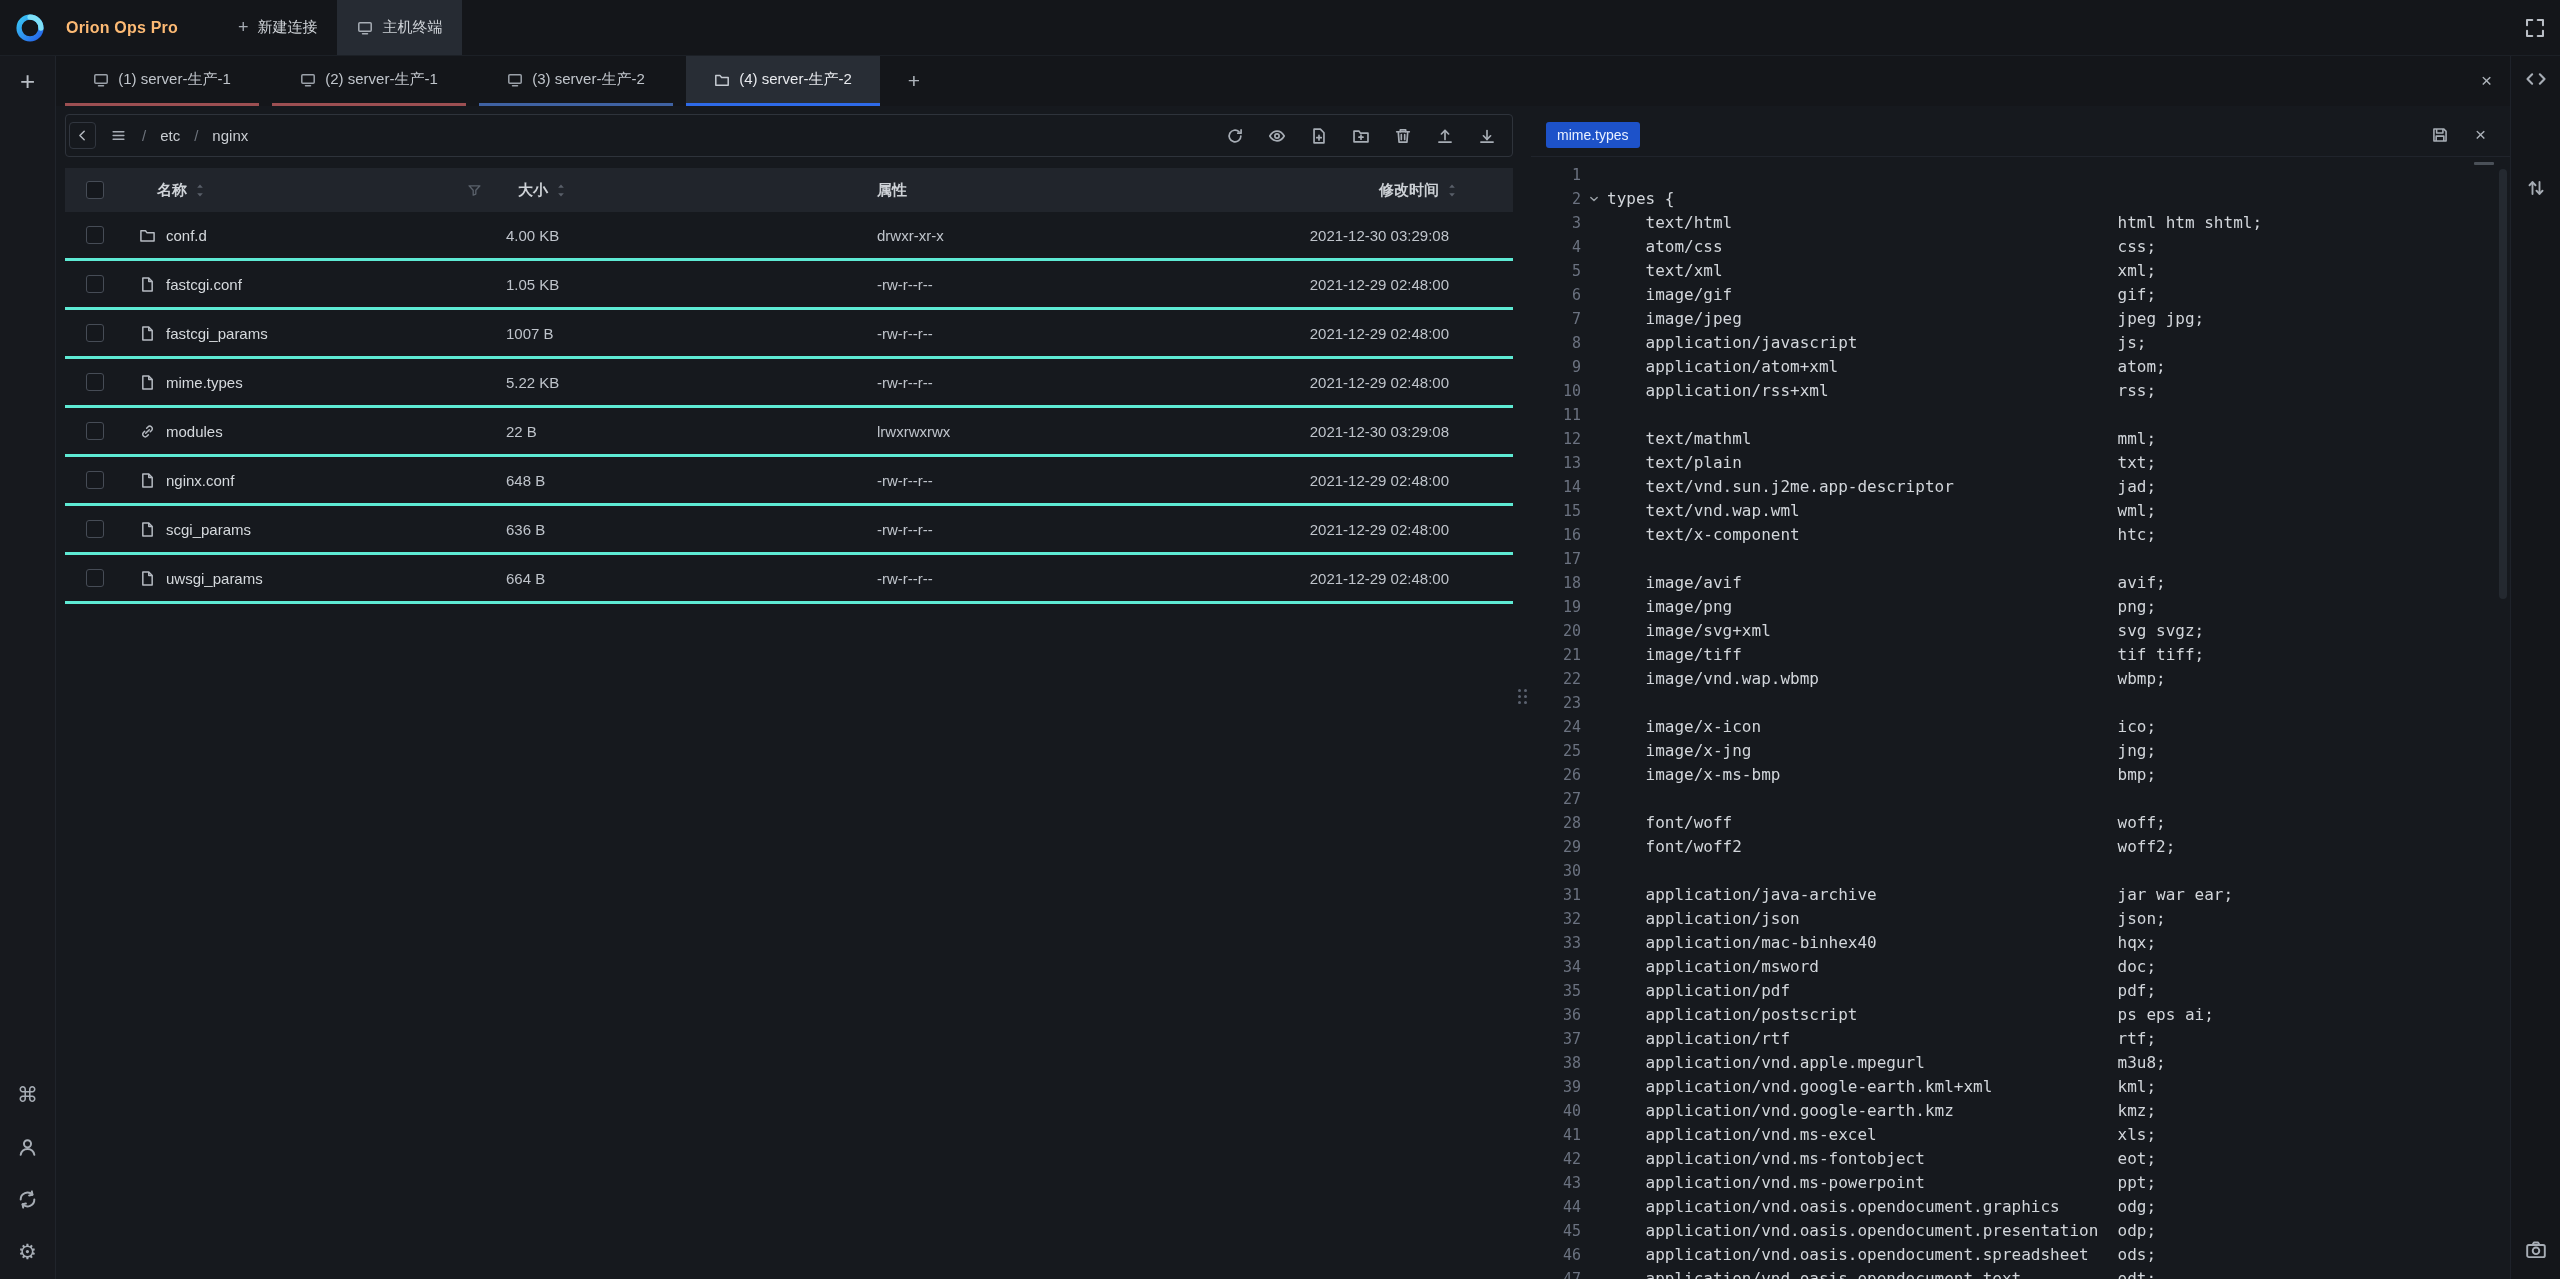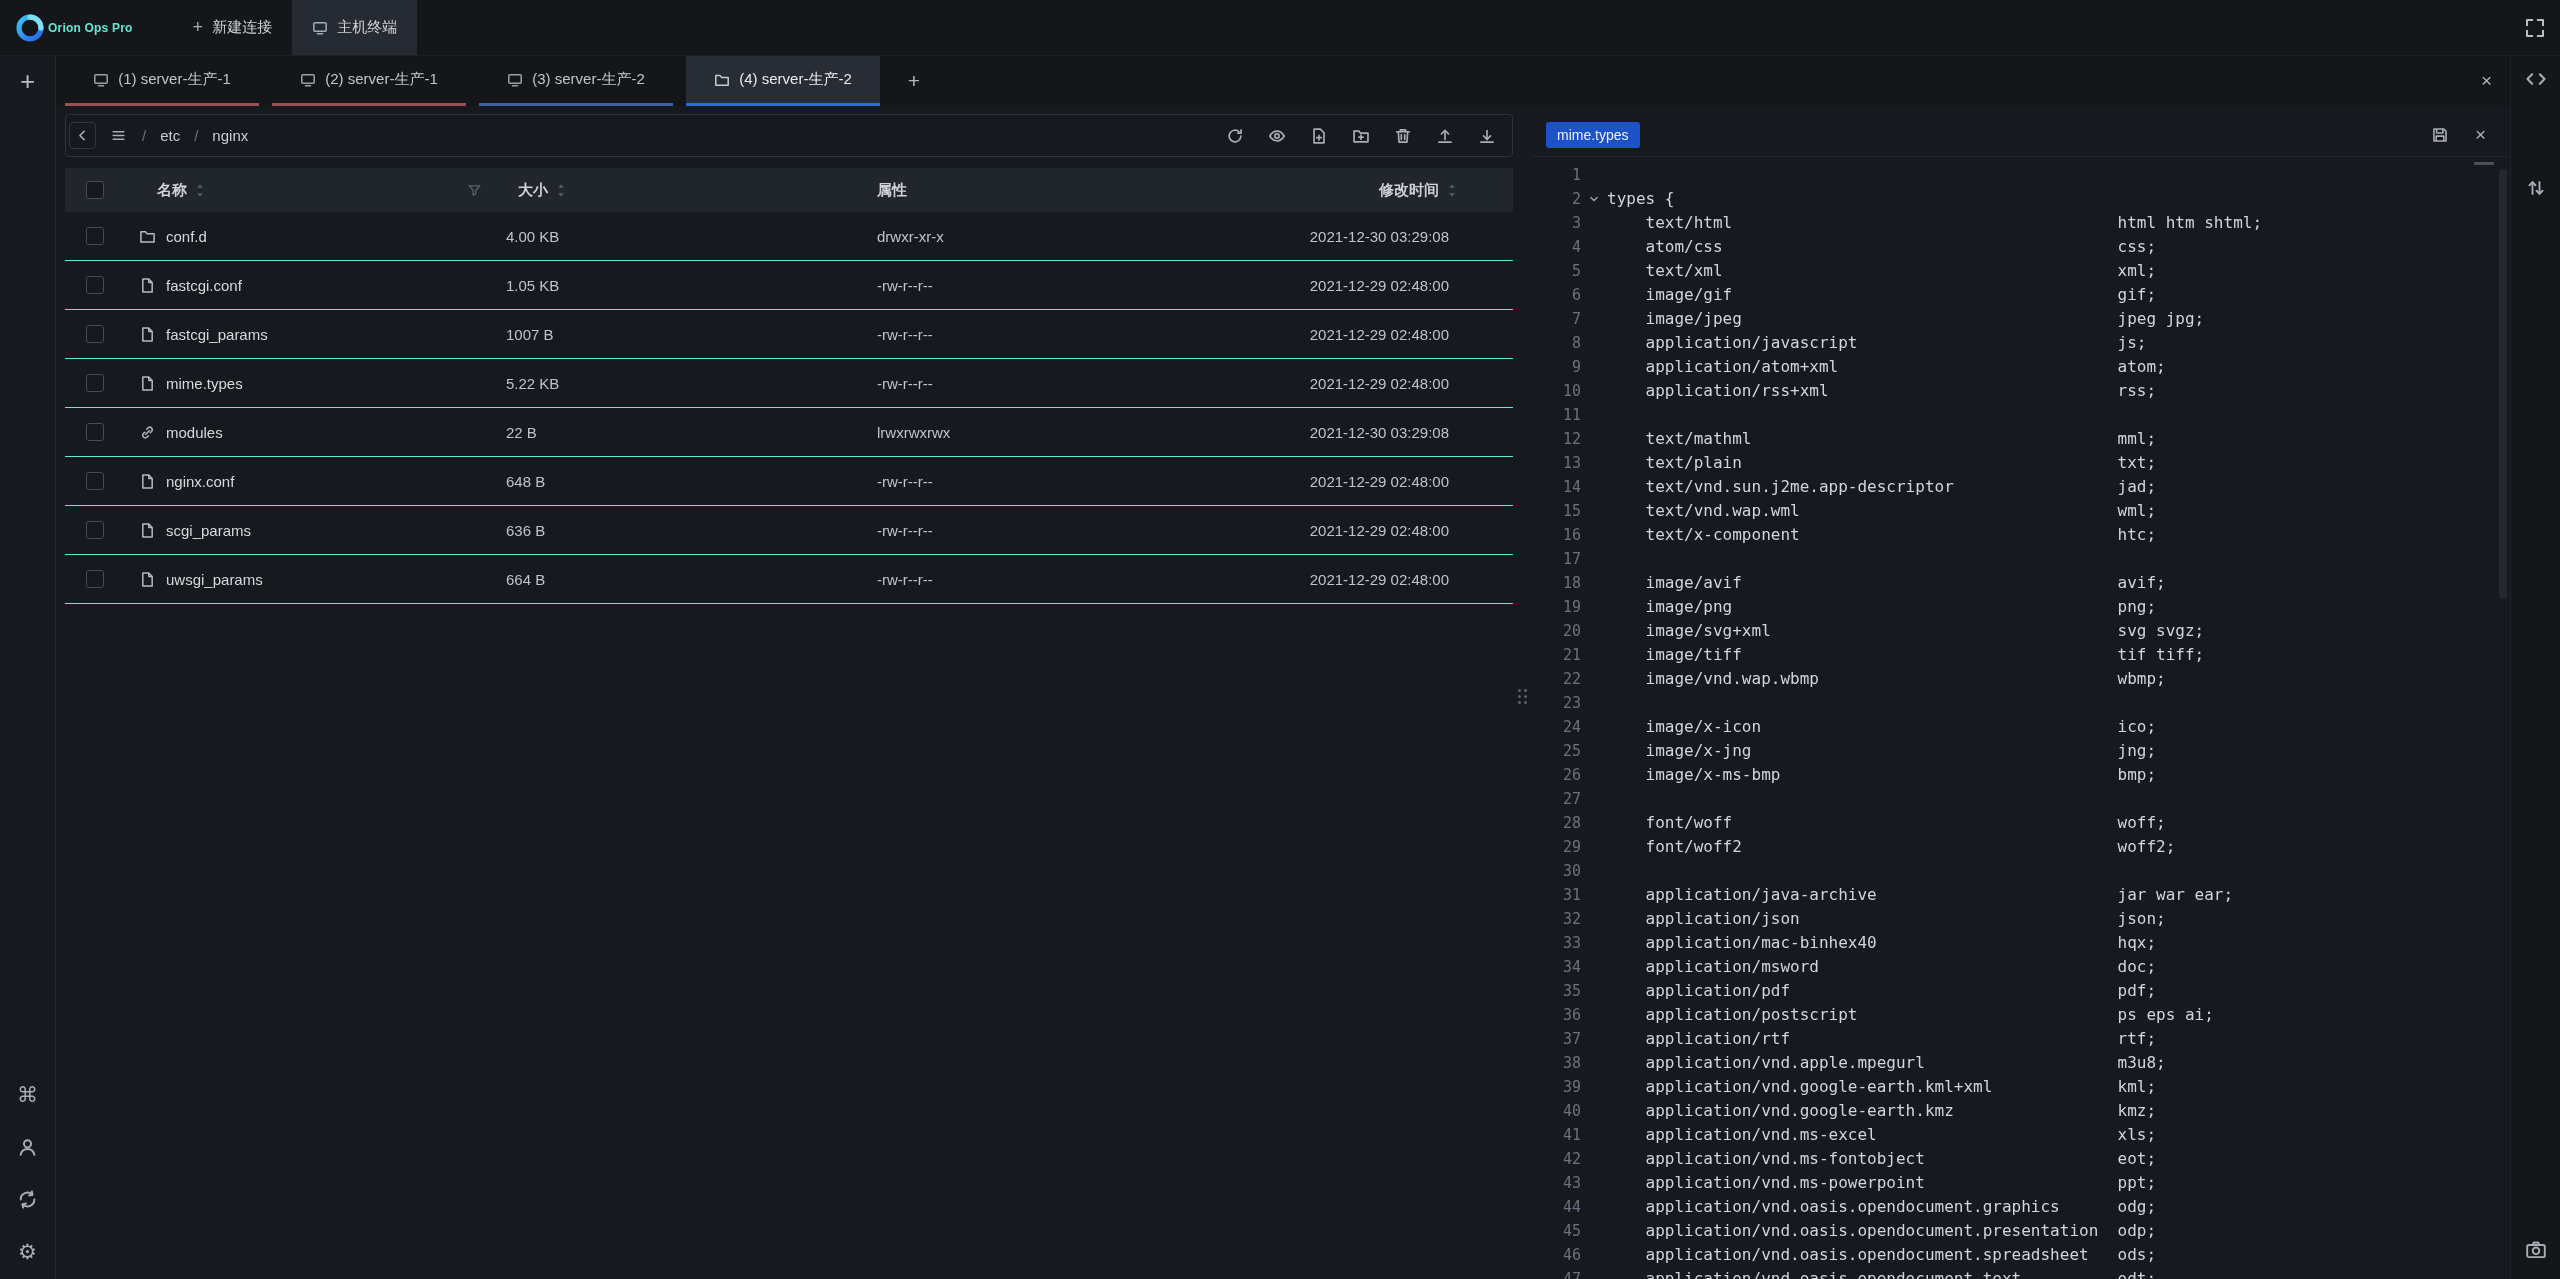--- a/index.html
+++ b/index.html
@@ -4,21 +4,21 @@
 <style>
   *{margin:0;padding:0;box-sizing:border-box}
   html,body{width:2560px;height:1279px;overflow:hidden;background:#131519;
     font-family:"Liberation Sans","DejaVu Sans",sans-serif;color:#d7dade;font-size:15px}
   svg{display:block}
   .ic{color:#a7adb5}
 
   
   .header{height:56px;background:#14161a;border-bottom:1px solid #1c2026;display:flex;align-items:stretch}
   .logo{width:28px;height:28px;align-self:center;margin-left:16px}
-  .brand{align-self:center;margin-left:4px;font-size:12px;font-weight:bold;color:#5eead4;letter-spacing:.2px}
+  .brand{align-self:center;margin-left:22px;font-size:16px;font-weight:bold;color:#fdba74;letter-spacing:.2px}
   .hmenu{display:flex;margin-left:40px}
   .hmenu-item{display:flex;align-items:center;gap:9px;padding:0 20px;font-size:15px;color:#ced2d7;cursor:pointer}
   .hmenu-item.active{background:#262b33}
   .hspacer{flex:1}
   .hfull{align-self:center;margin-right:14px;color:#b9bec5}
 
   
   .mainrow{display:flex;height:1223px}
 
   
@@ -53,21 +53,21 @@
   .crumb-group{display:flex;align-items:center;gap:14px}
   .crumb-sep{color:#6d737c}
   .crumb{color:#c9cdd2;cursor:pointer}
   .ftools{margin-left:auto;display:flex;align-items:center;gap:24px;padding-right:6px}
   .ftools .ic{cursor:pointer}
 
   
   .ftable{margin-top:11px}
   .thead,.frow{display:grid;grid-template-columns:60px 371px 370px 414px minmax(0,1fr);align-items:center}
   .thead{height:44px;background:#21252c;color:#ced2d7;font-weight:bold}
-  .frow{height:49px;border-bottom:1px solid #5eead4;color:#bfc4cb}
+  .frow{height:49px;border-bottom:3px solid #5eead4;color:#bfc4cb}
   .ccell{display:flex;justify-content:center}
   .checkbox{width:18px;height:18px;border:1px solid #464c56;border-radius:3px;background:#15181d;cursor:pointer}
   .h-name{padding-left:32px;display:flex;align-items:center;gap:8px}
   .h-size{padding-left:22px;display:flex;align-items:center;gap:8px}
   .h-attr{padding-left:11px}
   .h-mtime{display:flex;justify-content:flex-end;align-items:center;gap:8px;padding-right:56px}
   .funnel{margin-left:auto;margin-right:14px;color:#5a616b;cursor:pointer}
   .sorter{color:#595f69;cursor:pointer}
   .c-name{padding-left:14px;display:flex;align-items:center;gap:10px;color:#d5d9dd}
   .c-name .fname{cursor:pointer}

